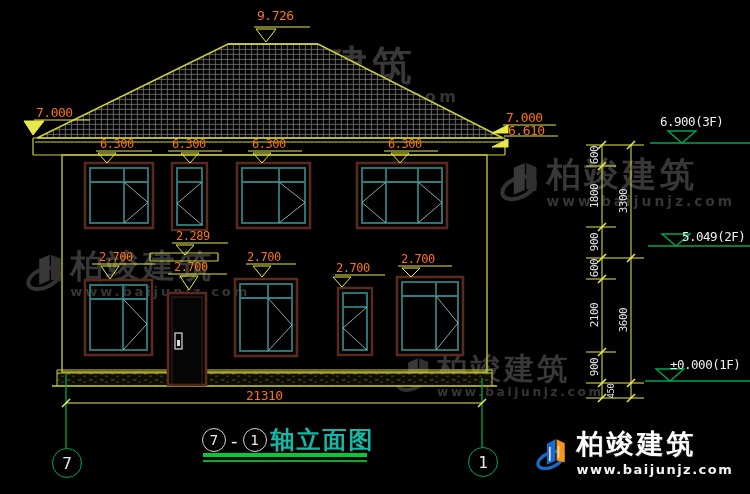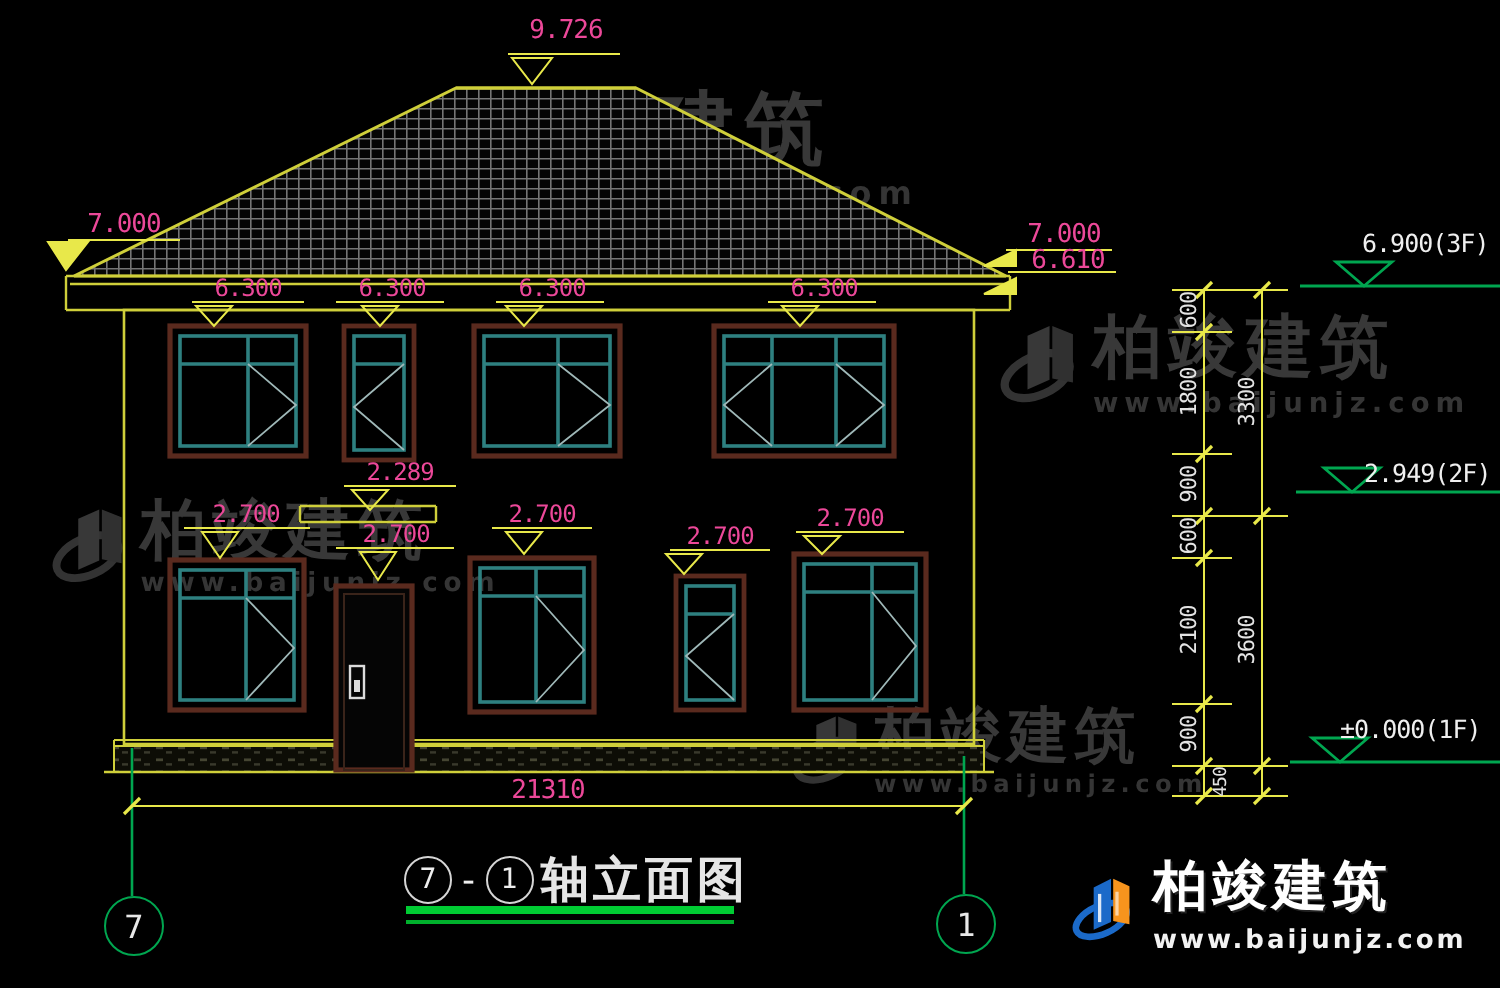--- a/index.html
+++ b/index.html
@@ -1,20 +1,20 @@
 <!DOCTYPE html>
 <html><head>
 <meta charset="utf-8">
 <style>
   html,body{margin:0;padding:0;background:#000;}
   #stage{position:relative;width:750px;height:494px;background:#000;overflow:hidden;
          font-family:"DejaVu Sans",sans-serif;}
   #stage svg.linework{position:absolute;left:0;top:0;}
-  .dim{position:absolute;font-family:"DejaVu Sans Mono",monospace;color:#ec4899;
-       font-size:12px;line-height:13px;white-space:nowrap;text-align:center;letter-spacing:-0.5px;}
+  .dim{position:absolute;font-family:"DejaVu Sans Mono",monospace;color:#f97316;
+       font-size:12px;line-height:13px;white-space:nowrap;text-align:left;letter-spacing:-0.5px;}
   .dim.big{font-size:13px;}
   .vdim{position:absolute;width:46px;height:14px;font-family:"DejaVu Sans Mono",monospace;
         color:#e4e4e4;font-size:11px;line-height:14px;text-align:center;
         transform:rotate(-90deg);white-space:nowrap;letter-spacing:-0.5px;}
   .vdim.small{font-size:9px;}
   .elev{position:absolute;font-family:"DejaVu Sans Mono",monospace;color:#efefef;
         font-size:12.5px;white-space:nowrap;letter-spacing:-0.5px;}
   
   .wm{position:absolute;display:flex;align-items:flex-start;gap:6px;opacity:.92;transform-origin:top left;}
   .wm .wm-txt{display:flex;flex-direction:column;}
@@ -24,21 +24,21 @@
   .logo{position:absolute;display:flex;align-items:center;gap:8px;}
   .logo .lg-name{font-size:27px;font-weight:bold;color:#fff;letter-spacing:3px;line-height:1.05;
                  text-shadow:1px 1px 0 #222;}
   .logo .lg-url{font-size:13px;font-weight:bold;color:#f2f2f2;letter-spacing:1.5px;margin-top:1px;}
   
   .title{position:absolute;left:202px;top:424px;display:flex;align-items:center;gap:4px;color:#eee;}
   .title .circ{width:22px;height:22px;border:1.6px solid #d5d5d5;border-radius:50%;
                display:flex;align-items:center;justify-content:center;font-size:14px;
                font-family:"DejaVu Sans Mono",monospace;}
   .title .dash{font-size:18px;margin:0 1px;}
-  .title .ttl-text{font-size:24px;font-weight:bold;letter-spacing:2px;color:#e5e5e5;}
+  .title .ttl-text{font-size:24px;font-weight:bold;letter-spacing:2px;color:#14b8a6;}
   .uline1{position:absolute;left:203px;top:453px;width:164px;height:4px;background:#00cc33;}
   .uline2{position:absolute;left:203px;top:460px;width:164px;height:2px;background:#00b02c;}
   
   .bubble{position:absolute;width:28px;height:28px;border:1.6px solid #00a650;border-radius:50%;
           color:#e8e8e8;display:flex;align-items:center;justify-content:center;
           font-family:"DejaVu Sans Mono",monospace;font-size:16px;}
 </style>
 </head>
 <body>
 
@@ -309,22 +309,22 @@
   <span class="vdim" style="left:572px;top:148px;">600</span>
   <span class="vdim" style="left:572px;top:189px;">1800</span>
   <span class="vdim" style="left:572px;top:235px;">900</span>
   <span class="vdim" style="left:572px;top:261px;">600</span>
   <span class="vdim" style="left:572px;top:308px;">2100</span>
   <span class="vdim" style="left:572px;top:360px;">900</span>
   <span class="vdim" style="left:601px;top:194px;">3300</span>
   <span class="vdim" style="left:601px;top:313px;">3600</span>
   <span class="vdim small" style="left:588px;top:384px;">450</span>
 
-  <span class="elev" style="left:681px;top:114px;">6.900(3F)</span>
-  <span class="elev" style="left:682px;top:229px;">2.949(2F)</span>
+  <span class="elev" style="left:660px;top:114px;">6.900(3F)</span>
+  <span class="elev" style="left:682px;top:229px;">5.049(2F)</span>
   <span class="elev" style="left:670px;top:357px;">±0.000(1F)</span>
 
   <div class="bubble" style="left:52px;top:448px;">
     <span>7</span>
   </div>
   <div class="bubble" style="left:468px;top:447px;">
     <span>1</span>
   </div>
 
   <div class="title">

